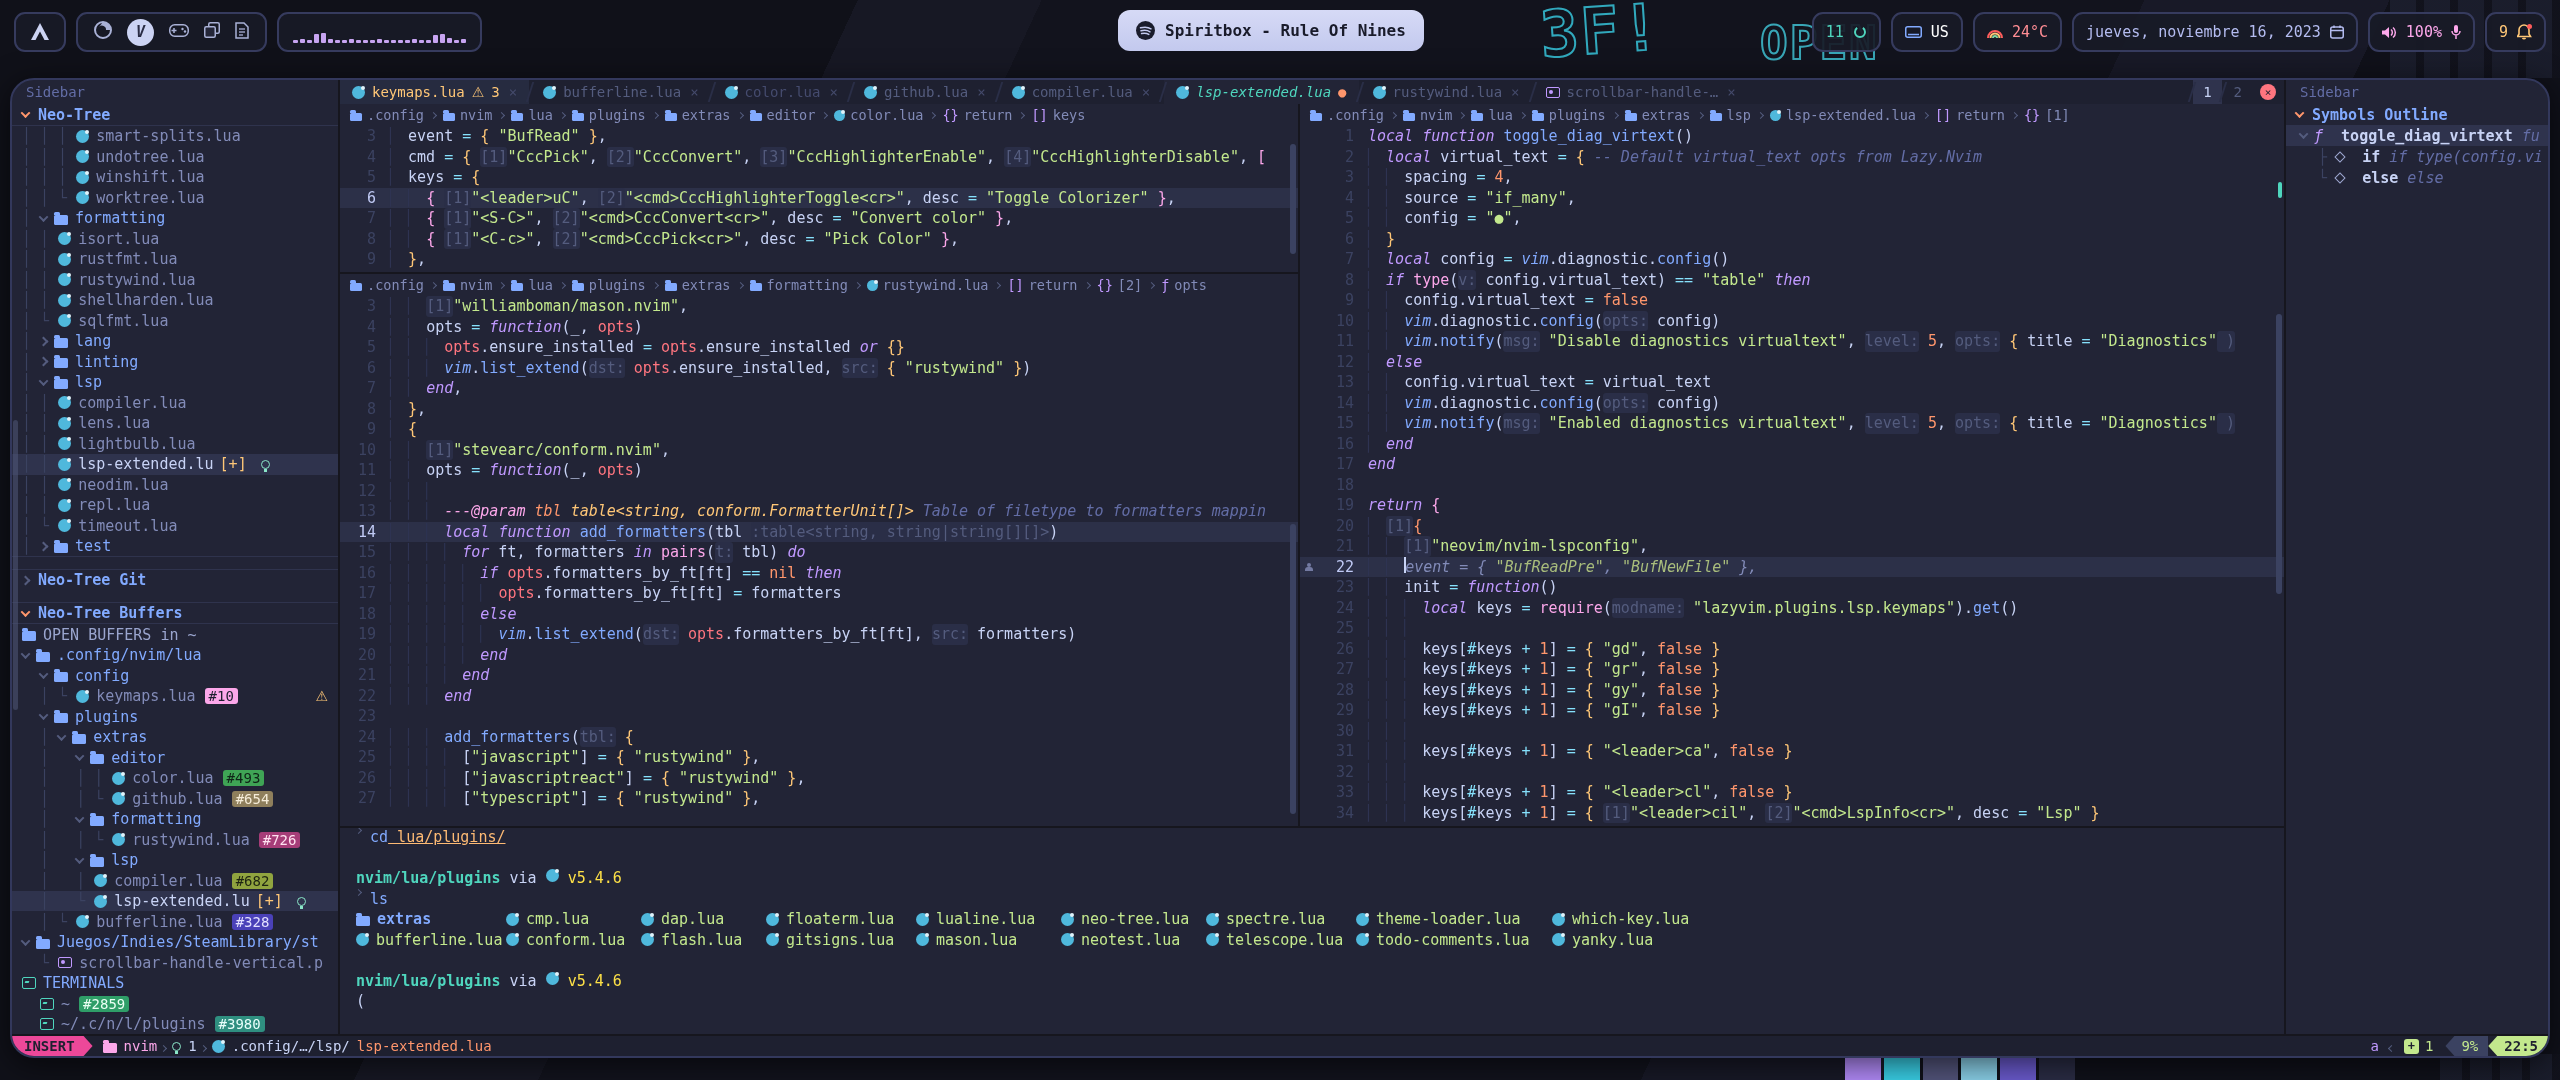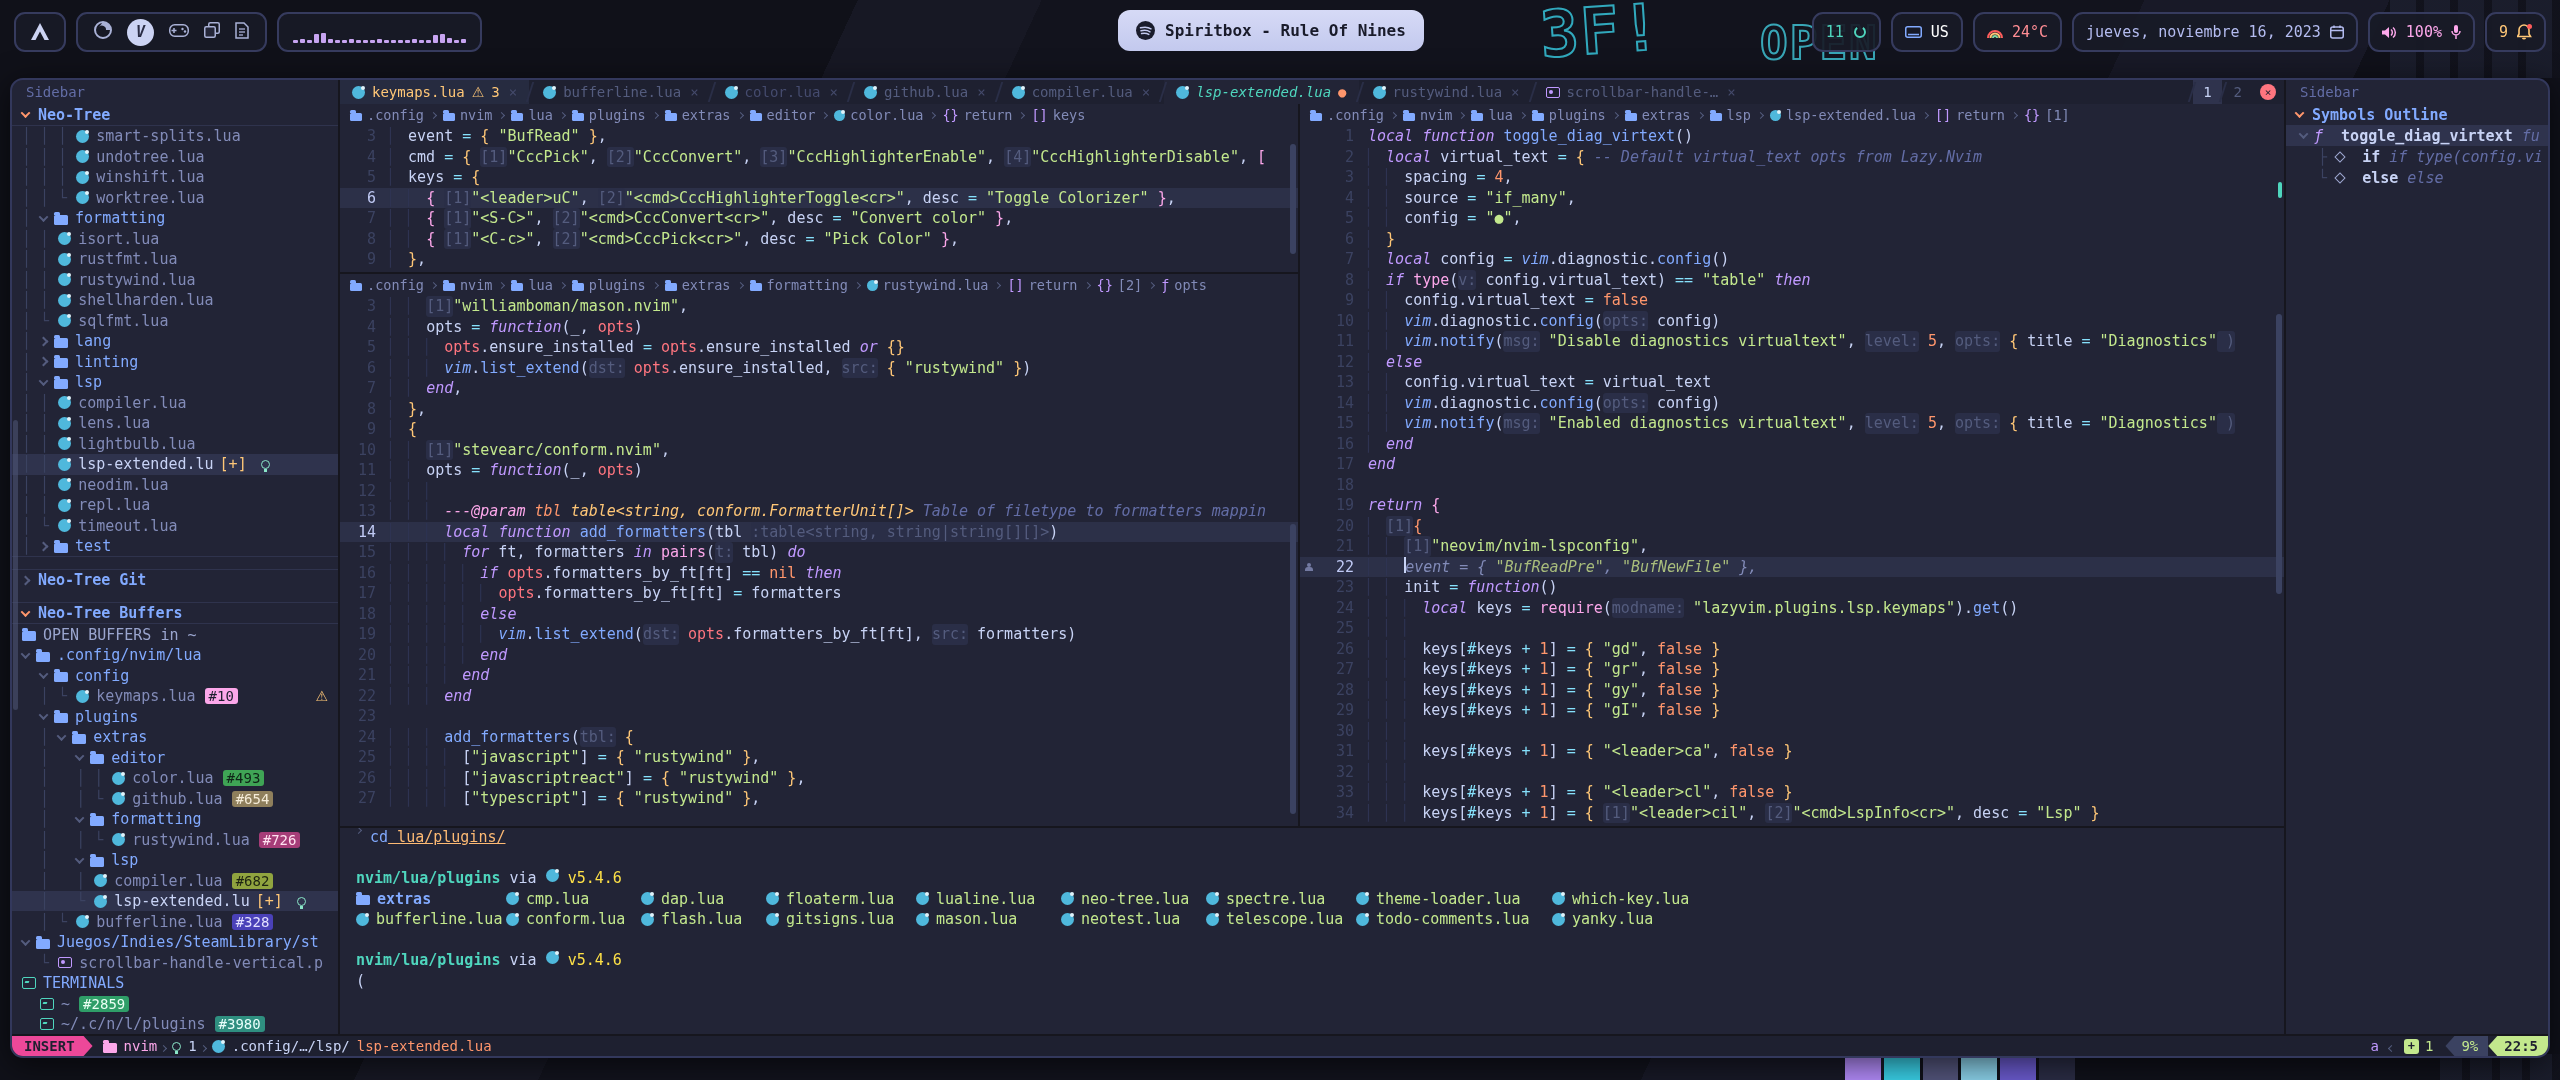--- a/index.html
+++ b/index.html
@@ -47,21 +47,21 @@
   .termi{display:inline-block;width:14px;height:12px;border:1.5px solid #4fd6be;border-radius:2px;position:relative;flex:none}
   .termi::after{content:"";position:absolute;left:2px;top:3px;width:4px;height:2px;background:#4fd6be;transform:skewX(-20deg)}
   .bulbi{display:inline-block;width:9px;height:9px;border:1.5px solid #8ae6c8;border-radius:50%;position:relative;flex:none}
   .bulbi::after{content:"";position:absolute;left:2px;top:8px;width:3px;height:3px;background:#8ae6c8}
   .cubei{display:inline-block;width:8px;height:8px;border:1.5px solid #9da7d0;transform:rotate(45deg);flex:none}
   .warni{color:#ffc777;font-family:"DejaVu Sans",sans-serif;font-size:14px;line-height:1}
   .personi{display:inline-block;width:8px;height:8px;position:relative;flex:none}
   .personi::before{content:"";position:absolute;left:2px;top:0;width:4px;height:4px;border-radius:50%;background:#737aa2}
   .personi::after{content:"";position:absolute;left:0;top:4px;width:8px;height:4px;border-radius:3px 3px 0 0;background:#737aa2}
   
-  .window{position:absolute;left:10px;right:10px;top:78px;bottom:22px;background:#222436;border:2px solid #33385c;border-radius:13px;overflow:hidden;display:flex;flex-direction:column;box-shadow:0 6px 30px rgba(0,0,0,.6)}
+  .window{position:absolute;left:10px;right:10px;top:78px;bottom:22px;background:#222436;border:2px solid #33385c;border-radius:24px;overflow:hidden;display:flex;flex-direction:column;box-shadow:0 6px 30px rgba(0,0,0,.6)}
   .main{flex:1;display:flex;min-height:0}
   .vsep{width:2px;background:#16161e}
   .hsep{height:2px;background:#16161e}
   
   .sb{width:326px;flex:none;display:flex;flex-direction:column;font-size:15px;overflow:hidden}
   .sb-title{height:24px;line-height:24px;color:#636da6;padding-left:14px;font-size:14px;flex:none}
   .sec-head{height:21px;display:flex;align-items:center;gap:9px;padding-left:10px;color:#82aaff;font-weight:bold;flex:none}
   .sec-head.bordered{border-top:1px solid #2f334d}
   .tree{overflow:hidden}
   .trow{height:20.5px;display:flex;align-items:center;white-space:pre;padding-left:10px;color:#828bb8}
@@ -641,20 +641,21 @@
             </div>
             <div class="sbar green" style="top: 78px; height: 16px;"></div>
             <div class="sbar " style="top: 210px; height: 280px;"></div>
           </div>
       </div>
       <div class="floaterm">
         <div id="fterm">
             <div class="ftl"><span class="chv right small"></span><span class="ft-cmd"> cd</span><span class="ft-arg"> lua/plugins/</span></div>
             <div class="ftl"></div>
             <div class="ftl"><span class="ft-path">nvim/lua/plugins</span><span> via </span><span class="luai"></span><span class="ft-ver"> v5.4.6</span></div>
+            <div class="ftl"><span class="chv right small"></span><span class="ft-cmd"> ls</span></div>
             <div class="ftl lsrow"><span class="it dir" style="width: 150px;"><span class="fold"></span><span>extras</span></span><span class="it" style="width: 135px;"><span class="luai"></span><span>cmp.lua</span></span><span class="it" style="width: 125px;"><span class="luai"></span><span>dap.lua</span></span><span class="it" style="width: 150px;"><span class="luai"></span><span>floaterm.lua</span></span><span class="it" style="width: 145px;"><span class="luai"></span><span>lualine.lua</span></span><span class="it" style="width: 145px;"><span class="luai"></span><span>neo-tree.lua</span></span><span class="it" style="width: 150px;"><span class="luai"></span><span>spectre.lua</span></span><span class="it" style="width: 196px;"><span class="luai"></span><span>theme-loader.lua</span></span><span class="it" style="width: 160px;"><span class="luai"></span><span>which-key.lua</span></span></div>
             <div class="ftl lsrow"><span class="it" style="width: 150px;"><span class="luai"></span><span>bufferline.lua</span></span><span class="it" style="width: 135px;"><span class="luai"></span><span>conform.lua</span></span><span class="it" style="width: 125px;"><span class="luai"></span><span>flash.lua</span></span><span class="it" style="width: 150px;"><span class="luai"></span><span>gitsigns.lua</span></span><span class="it" style="width: 145px;"><span class="luai"></span><span>mason.lua</span></span><span class="it" style="width: 145px;"><span class="luai"></span><span>neotest.lua</span></span><span class="it" style="width: 150px;"><span class="luai"></span><span>telescope.lua</span></span><span class="it" style="width: 196px;"><span class="luai"></span><span>todo-comments.lua</span></span><span class="it" style="width: 160px;"><span class="luai"></span><span>yanky.lua</span></span></div>
             <div class="ftl"></div>
             <div class="ftl"><span class="ft-path">nvim/lua/plugins</span><span> via </span><span class="luai"></span><span class="ft-ver"> v5.4.6</span></div>
             <div class="ftl"><span>(</span></div>
           </div>
       </div>
     </section>
 
     <div class="vsep"></div>

